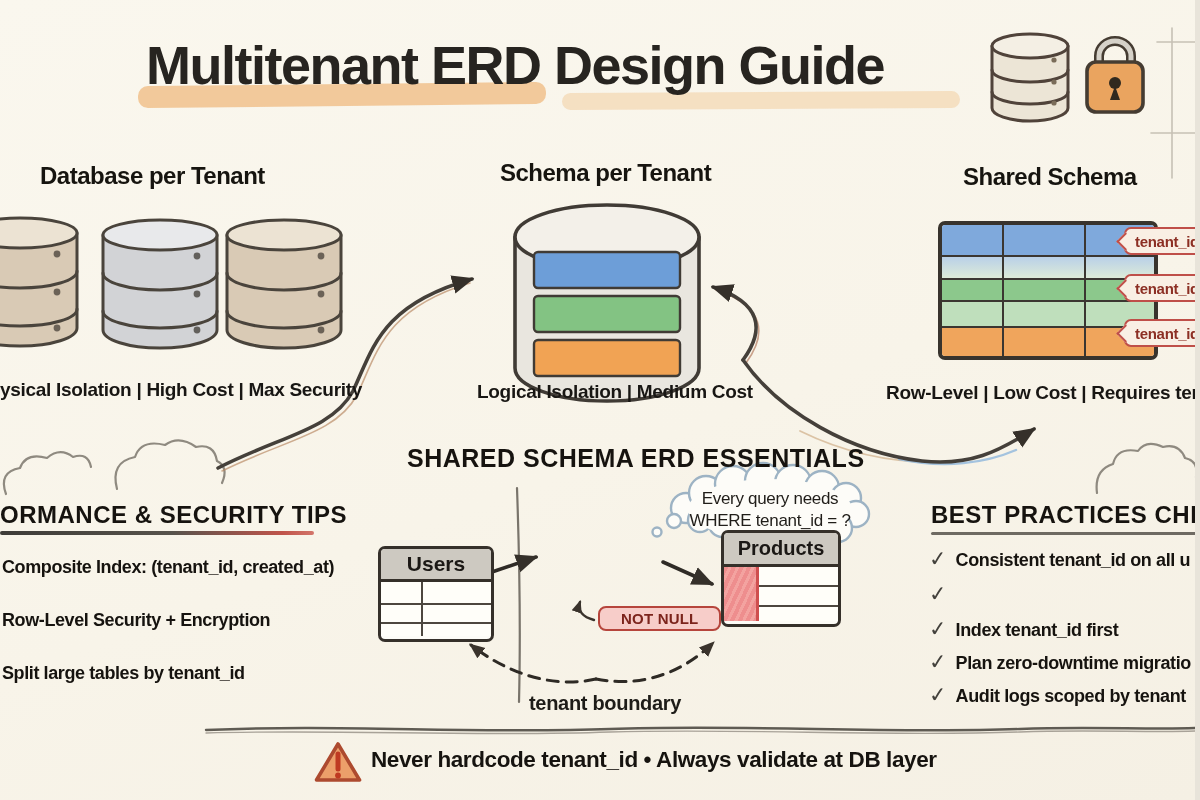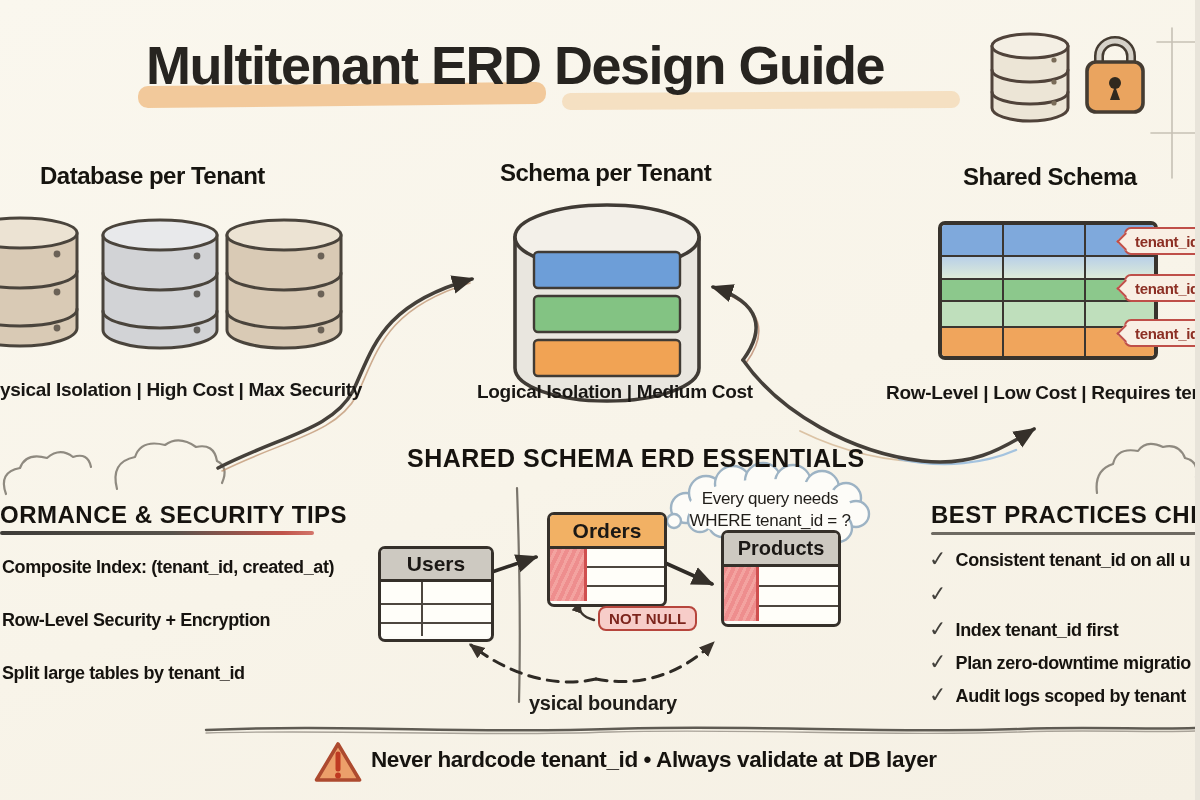--- a/index.html
+++ b/index.html
@@ -28,21 +28,21 @@
   .redcol{position:absolute;left:0;top:0;bottom:0;background:repeating-linear-gradient(115deg,#ee8e8e 0 4px,#f3a3a0 4px 7px);border-right:3px solid #cf4f4f;}
   
   .shared-table{border:4px solid #38332d;border-radius:7px;overflow:hidden;}
   .srow{position:relative;}
   .srow+.srow{border-top:2px solid #3b3631;}
   .pill{display:flex;align-items:center;background:#f9efe4;border:2.5px solid #bf4f49;border-radius:7px;
         color:#8c2f24;font-weight:bold;font-size:15px;padding:1px 9px;letter-spacing:-.3px;}
   .pill .notch{position:absolute;left:-7px;width:11px;height:11px;background:#f9efe4;
         border-left:2.5px solid #bf4f49;border-bottom:2.5px solid #bf4f49;transform:rotate(45deg);}
   .badge{background:#f7cdc9;border:2.5px solid #b6453c;border-radius:8px;color:#7c241c;
-        font-weight:bold;font-size:15px;padding:2px 9px;letter-spacing:.2px;white-space:nowrap;}
+        font-weight:bold;font-size:15px;padding:2px 21px;letter-spacing:.2px;white-space:nowrap;}
   .bubble-text{font-size:17px;font-weight:normal;line-height:1.3;text-align:center;color:#201d19;letter-spacing:-.3px;}
   .boundary-label{font-size:20px;font-weight:bold;color:#1e1c18;letter-spacing:-.3px;}
   .footer-warning{font-size:22.5px;font-weight:bold;letter-spacing:-.4px;color:#16130f;white-space:nowrap;}
 </style>
 </head>
 <body>
 
 <div class="canvas">
 
   <svg class="abs" style="left:0;top:0;z-index:1" width="1200" height="800" viewBox="0 0 1200 800" fill="none" stroke-linecap="round" stroke-linejoin="round">
@@ -234,46 +234,38 @@
 
   <div class="abs erd-table" style="left:378px;top:546px;width:110px;height:90px;z-index:2">
     <div class="erd-header" style="height:30px;line-height:30px;font-size:21px;background:#cdc9c1">Users</div>
     <div class="erd-body" style="height:54px">
       <div class="vline" style="left:40px"></div>
       <div class="hline" style="top:21px"></div>
       <div class="hline" style="top:40px"></div>
     </div>
   </div>
 
-  <div class="abs erd-table" style="left:547px;top:512px;width:114px;height:89px;z-index:2">
-    <div class="erd-header" style="height:31px;line-height:31px;font-size:21px;background:#f2b164">Orders</div>
-    <div class="erd-body" style="height:52px">
-      <div class="redcol" style="width:34px"></div>
-      <div class="hline" style="top:17px;left:37px"></div>
-      <div class="hline" style="top:36px;left:37px"></div>
-    </div>
-  </div>
 
   <div class="abs erd-table" style="left:721px;top:530px;width:114px;height:91px;z-index:2">
     <div class="erd-header" style="height:31px;line-height:31px;font-size:20px;background:#cdc9c1">Products</div>
     <div class="erd-body" style="height:54px">
       <div class="redcol" style="width:32px"></div>
       <div class="hline" style="top:18px;left:35px"></div>
       <div class="hline" style="top:38px;left:35px"></div>
     </div>
   </div>
 
   <div class="abs badge" style="left:598px;top:606px;z-index:3">NOT NULL</div>
 
   <div class="abs bubble-text" style="left:672px;top:488px;width:196px;z-index:3">
     <div>Every query needs</div>
     <div>WHERE tenant_id = ?</div>
   </div>
 
-  <div class="abs boundary-label" style="left:529px;top:692px;z-index:2">ysical boundary</div>
+  <div class="abs boundary-label" style="left:529px;top:692px;z-index:2">tenant boundary</div>
 
   <div class="abs section-head" style="left:0px;top:501px;font-size:24px;z-index:2">ORMANCE &amp; SECURITY TIPS</div>
   <div class="abs underline-accent" style="left:0px;top:531px;width:314px;z-index:2"></div>
   <div class="abs tip-item" style="left:2px;top:557px;z-index:2">Composite Index: (tenant_id, created_at)</div>
   <div class="abs tip-item" style="left:2px;top:610px;z-index:2">Row-Level Security + Encryption</div>
   <div class="abs tip-item" style="left:2px;top:663px;z-index:2">Split large tables by tenant_id</div>
 
   <div class="abs section-head" style="left:931px;top:501px;font-size:24px;z-index:2">BEST PRACTICES CHECK</div>
   <div class="abs underline-grey" style="left:931px;top:532px;width:269px;z-index:2"></div>
   <div class="abs check-row" style="left:929px;top:550px;z-index:2">

